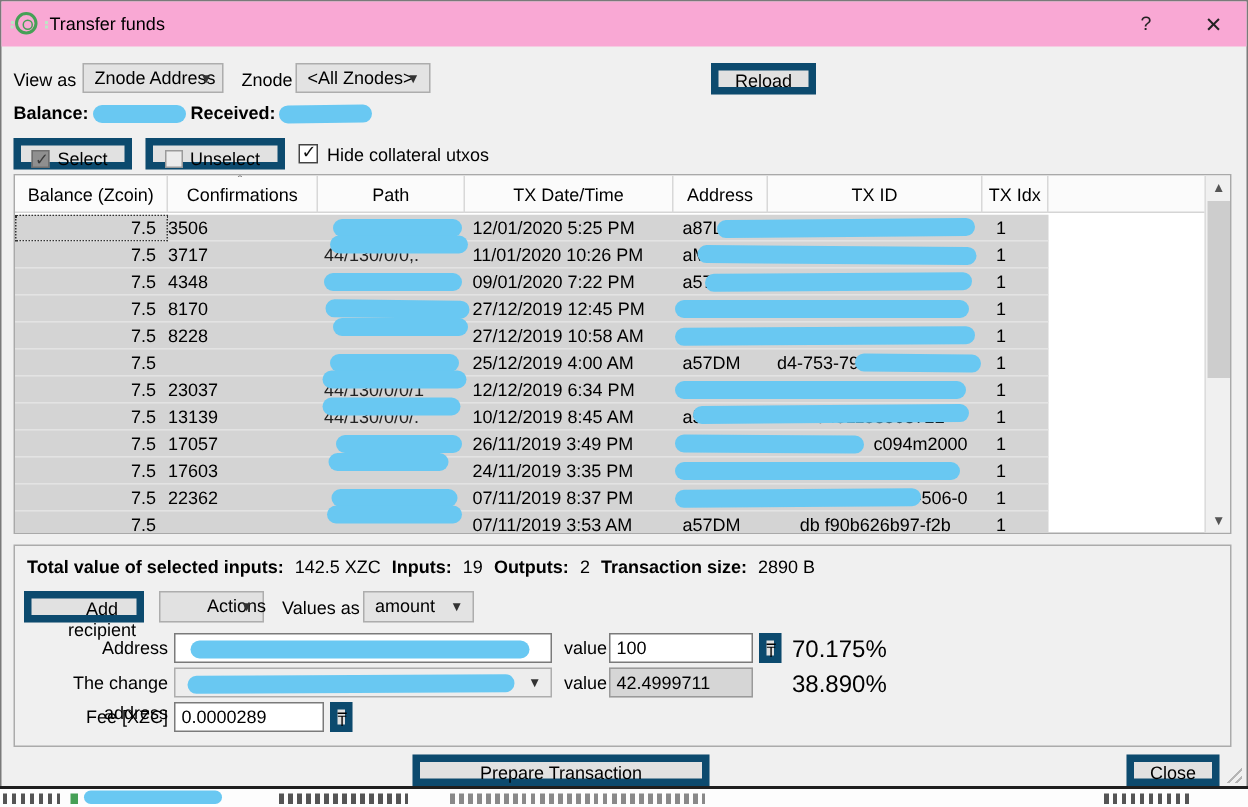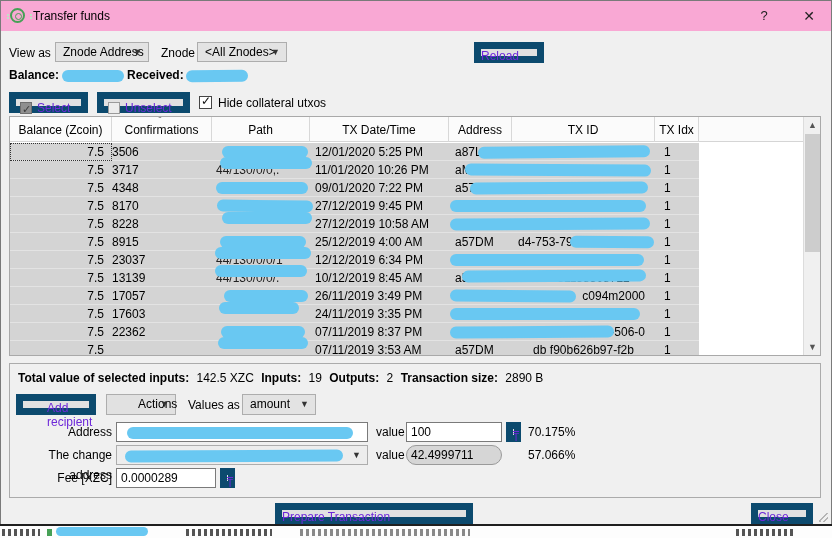--- a/index.html
+++ b/index.html
@@ -17,28 +17,28 @@
   #app-icon::before { content:""; position:absolute; left:-5px; top:4px; width:21px; height:3px;
     border-left:2px dotted #bfe3c6; border-right:2px dotted #bfe3c6; }
   #title-text { position:absolute; left:32px; top:8px; font-size:12px; }
   .cap-btn { position:absolute; top:4px; width:30px; height:22px; text-align:center;
     line-height:22px; font-size:13px; color:#222; background:transparent; border:none; }
   #btn-help { left:748px; }
   #btn-close { left:793px; font-size:14px; }
   
   .lbl { position:absolute; line-height:20px; }
   .b { font-weight:bold; }
-  .btn { position:absolute; background:#e1e1e1; border:7px solid #0c4a6e; font-size:12px;
-    text-align:left; color:#6d28d9; font-family:"Liberation Sans", sans-serif; }
+  .btn { position:absolute; background:#e1e1e1; border:5px solid #0c4a6e; font-size:12px;
+    text-align:center; color:#000000; font-family:"Liberation Sans", sans-serif; }
   .combo { position:absolute; height:20px; background:#e3e3e3; border:1px solid #adadad;
     line-height:18px; padding-left:7px; }
   .combo .arr { position:absolute; right:6px; top:0px; font-size:9px; color:#333; line-height:18px; }
   .inp { position:absolute; height:20px; background:#fff; border:1px solid #7a7a7a;
     padding:0 4px; font-size:12px; line-height:18px; font-family:"Liberation Sans", sans-serif; }
-  .inp.dis { background:#d6d6d6; border-color:#9a9a9a;border-radius:10px; }
+  .inp.dis { background:#d6d6d6; border-color:#9a9a9a; }
   .scrib { position:absolute; height:12px; background:var(--redact); border-radius:7px; z-index:5; }
   .cb { display:inline-block; width:13px; height:13px; background:#fff; border:1px solid #444;
     vertical-align:-2px; position:relative; }
   .cb.on::after { content:"\2713"; position:absolute; left:1px; top:-3px; font-size:12px; color:#111; }
   
   #row-viewas { position:absolute; top:41px; left:0; width:100%; height:22px; }
   
   
   .chkbtn { height:21px; line-height:19px; padding:0 8px 0 4px; }
   .chkbtn .box { display:inline-block; width:12px; height:12px; vertical-align:-2px; margin-right:5px; position:relative; }
@@ -72,21 +72,21 @@
     border-left:1px solid #dcdcdc; }
   .sb-arr { position:absolute; left:0; width:17px; height:16px; text-align:center; font-size:9px;
     color:#555; line-height:16px; background:#f0f0f0; }
   #sb-thumb { position:absolute; left:1px; top:17px; width:15px; height:118px; background:#cdcdcd; }
   
   #gbox { position:absolute; left:8px; top:362px; width:812px; height:135px;
     border:1px solid #ababab; background:#f0f0f0; }
   #summary { position:absolute; left:8px; top:7px; font-size:12px; }
   #summary span { margin-right:4px; }
   .t-btn { width:15px; height:20px; line-height:18px; font-size:10px; text-decoration:overline; }
-  .pct { position:absolute; font-size:12px; }
+  .pct { position:absolute; font-size:16px; }
   
   #grip { position:absolute; right:3px; bottom:16px; width:10px; height:10px;
     background:
       linear-gradient(135deg, transparent 50%, #b5b5b5 50%, #b5b5b5 60%, transparent 60%,
       transparent 75%, #b5b5b5 75%, #b5b5b5 85%, transparent 85%); }
   
   #bottom-edge { position:absolute; left:0; top:524px; width:832px; height:2px; background:#1f1f1f; }
   #bg-strip { position:absolute; left:0; top:526px; width:832px; height:12px; background:#fdfdfd; }
   .bg-mark { position:absolute; top:3px; height:7px;
     background:repeating-linear-gradient(90deg,#2a2a2a 0 3px, transparent 3px 6px); opacity:.8; }
@@ -175,21 +175,21 @@
         <span class="td c-txid"></span>
         <span class="td c-idx">1</span>
         <i class="scrib" style="left:206px;width:92px;"></i>
         <i class="scrib" style="left:460px;width:178px;transform:rotate(-.4deg);"></i>
       </div>
 
       <div class="tr">
         <span class="td c-amt">7.5</span>
         <span class="td c-conf">8170</span>
         <span class="td c-path"></span>
-        <span class="td c-date">27/12/2019 9:45 PM</span>
+        <span class="td c-date">27/12/2019 12:45 PM</span>
         <span class="td c-addr"></span>
         <span class="td c-txid"></span>
         <span class="td c-idx">1</span>
         <i class="scrib" style="left:207px;width:96px;transform:rotate(.6deg);"></i>
         <i class="scrib" style="left:440px;width:196px;"></i>
       </div>
 
       <div class="tr">
         <span class="td c-amt">7.5</span>
         <span class="td c-conf">8228</span>
@@ -197,21 +197,20 @@
         <span class="td c-date">27/12/2019 10:58 AM</span>
         <span class="td c-addr"></span>
         <span class="td c-txid"></span>
         <span class="td c-idx">1</span>
         <i class="scrib" style="left:212px;width:90px;top:-3px;"></i>
         <i class="scrib" style="left:440px;width:200px;transform:rotate(-.3deg);"></i>
       </div>
 
       <div class="tr">
         <span class="td c-amt">7.5</span>
-        <span class="td c-conf">8915</span>
         <span class="td c-path"></span>
         <span class="td c-date">25/12/2019 4:00 AM</span>
         <span class="td c-addr">a57DM</span>
         <span class="td c-txid" style="text-align:left;padding-left:6px;">d4-753-797</span>
         <span class="td c-idx">1</span>
         <i class="scrib" style="left:210px;width:86px;"></i>
         <i class="scrib" style="left:560px;width:84px;transform:rotate(.5deg);"></i>
       </div>
 
       <div class="tr">
@@ -324,21 +323,21 @@
     <button class="btn t-btn" style="left:496px;top:58px;">T</button>
     <span class="pct" style="left:518px;top:61px;">70.175%</span>
 
     <span class="lbl" style="left:0;top:81px;width:102px;text-align:right;">The change address</span>
     <div class="combo" style="left:106px;top:81px;width:252px;height:20px;background:#ededed;">
       <i class="scrib" style="left:8px;top:4px;width:218px;transform:rotate(-.3deg);"></i>
       <span class="arr">▼</span>
     </div>
     <span class="lbl" style="left:366px;top:81px;">value</span>
     <div class="inp dis" style="left:396px;top:81px;width:96px;">42.4999711</div>
-    <span class="pct" style="left:518px;top:84px;">57.066%</span>
+    <span class="pct" style="left:518px;top:84px;">38.890%</span>
 
     <span class="lbl" style="left:0;top:104px;width:102px;text-align:right;">Fee [XZC]</span>
     <div class="inp" style="left:106px;top:104px;width:100px;">0.0000289</div>
     <button class="btn t-btn" style="left:210px;top:104px;">T</button>
   </div>
 
   <button class="btn" style="left:274px;top:502px;width:198px;height:21px;">Prepare Transaction</button>
   <button class="btn" style="left:750px;top:502px;width:62px;height:21px;">Close</button>
   <span id="grip"></span>
 </div>

